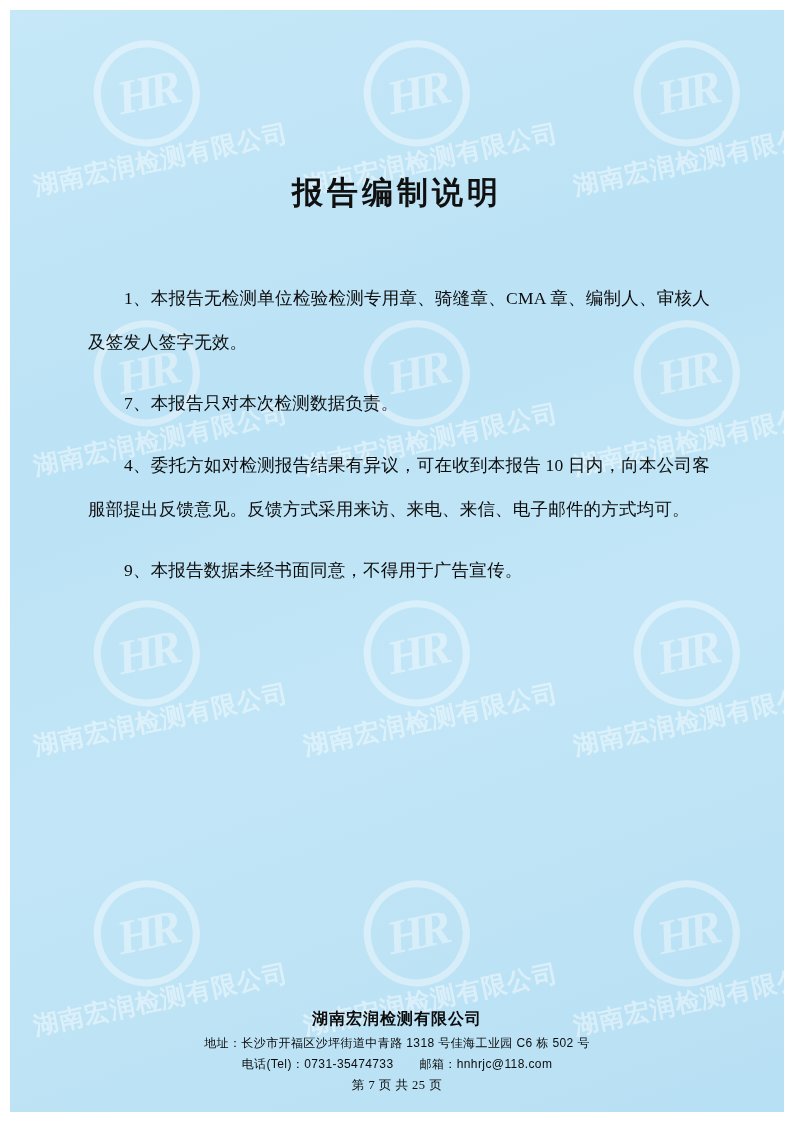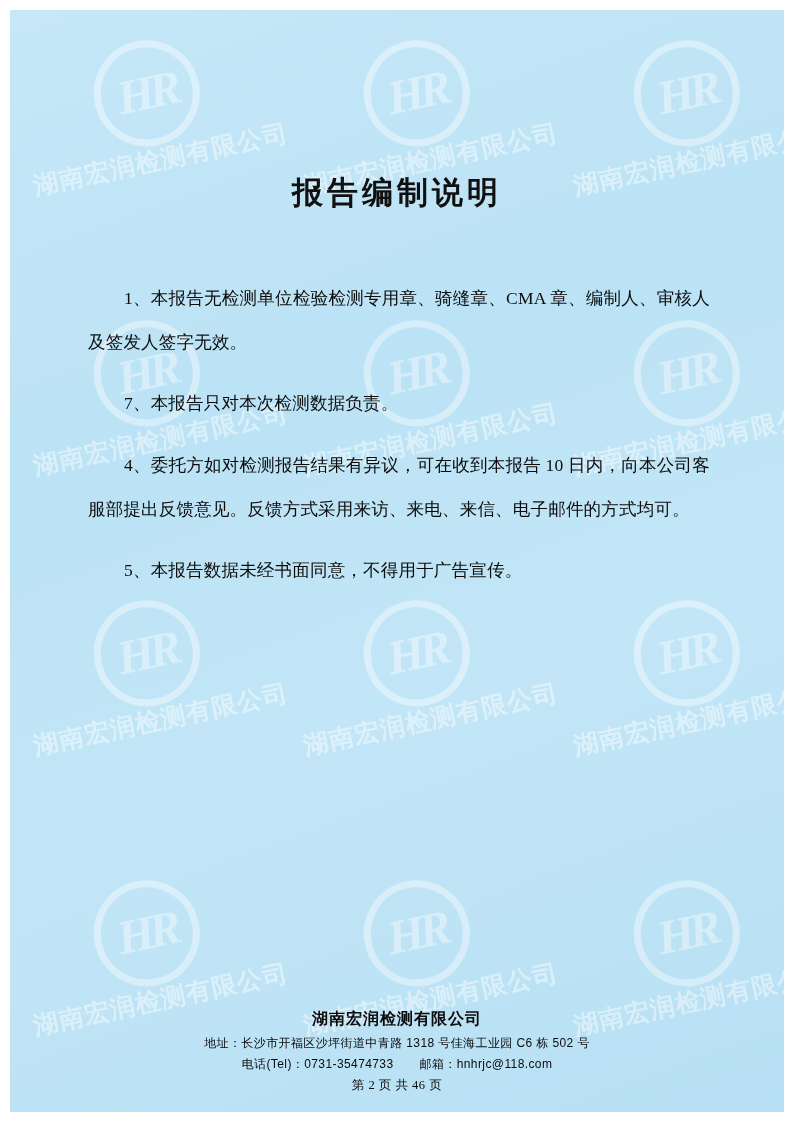--- a/index.html
+++ b/index.html
@@ -240,32 +240,32 @@
   </div>
 
   <div class="content">
 
     <div class="doc-title">报告编制说明</div>
 
     <div class="body-block">
       <p class="para">1、本报告无检测单位检验检测专用章、骑缝章、CMA 章、编制人、审核人及签发人签字无效。</p>
       <p class="para">7、本报告只对本次检测数据负责。</p>
       <p class="para">4、委托方如对检测报告结果有异议，可在收到本报告 10 日内，向本公司客服部提出反馈意见。反馈方式采用来访、来电、来信、电子邮件的方式均可。</p>
-      <p class="para">5、本报告数据未经书面同意，不得用于广告宣传。</p>
+      <p class="para">9、本报告数据未经书面同意，不得用于广告宣传。</p>
     </div>
 
     <div class="footer">
       <div class="footer-company">湖南宏润检测有限公司</div>
       <div class="footer-line">
         <span>地址：</span><span>长沙市开福区沙坪街道中青路 1318 号佳海工业园 C6 栋 502 号</span>
       </div>
       <div class="footer-line">
         <span>电话(Tel)：</span><span>0731-35474733</span><span class="gap"></span><span>邮箱：</span><span>hnhrjc@118.com</span>
       </div>
-      <div class="page-num">第 2 页 共 46 页</div>
+      <div class="page-num">第 7 页 共 25 页</div>
     </div>
 
   </div>
 
   <div class="frame-top"></div>
   <div class="frame-bottom"></div>
   <div class="frame-left"></div>
   <div class="frame-right"></div>
 
 </div>

